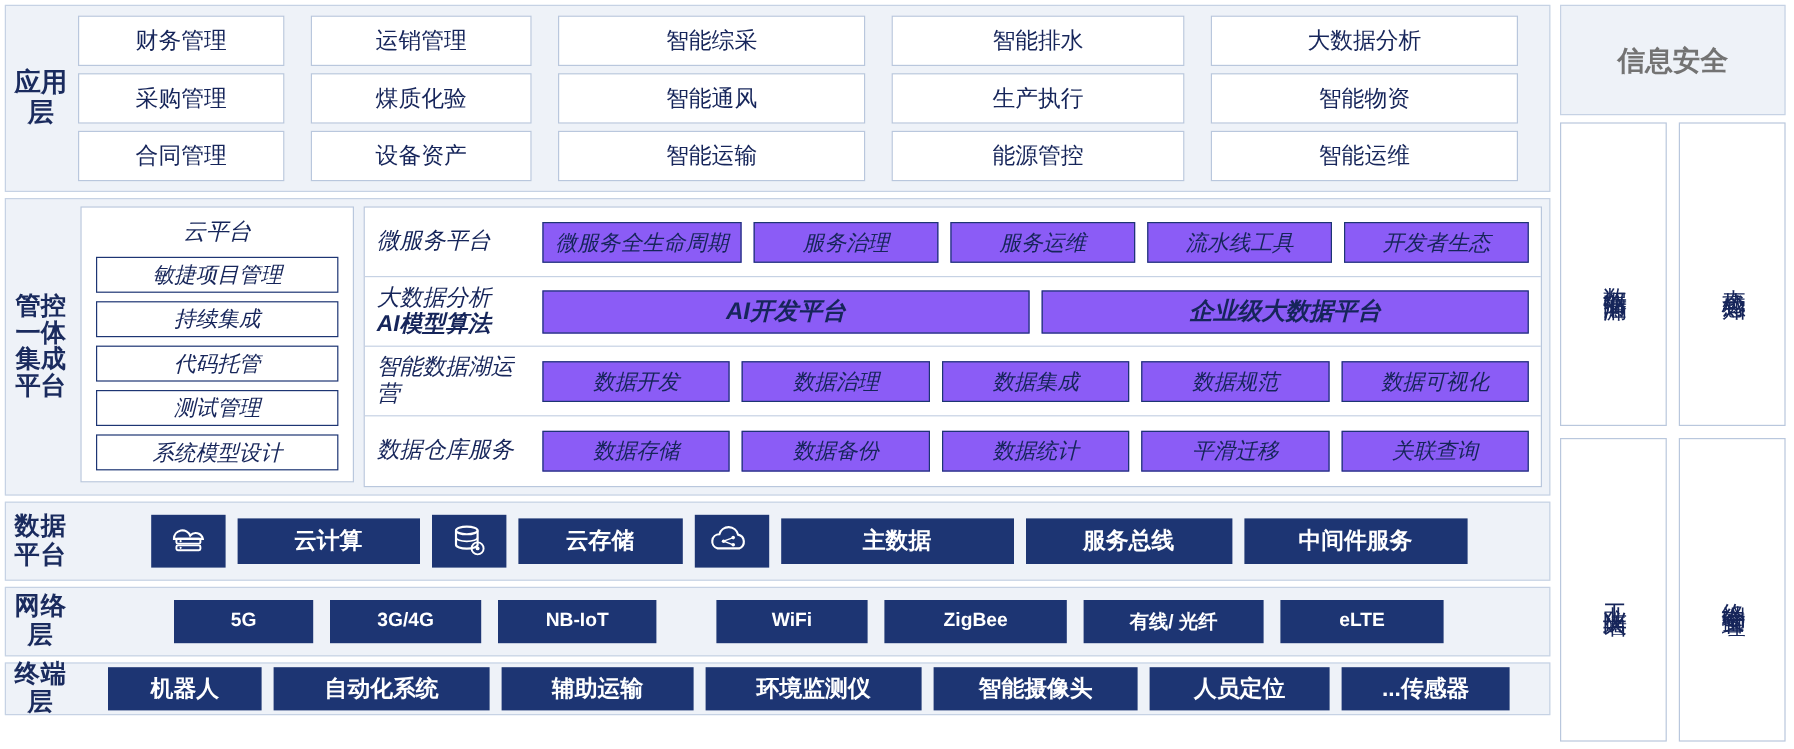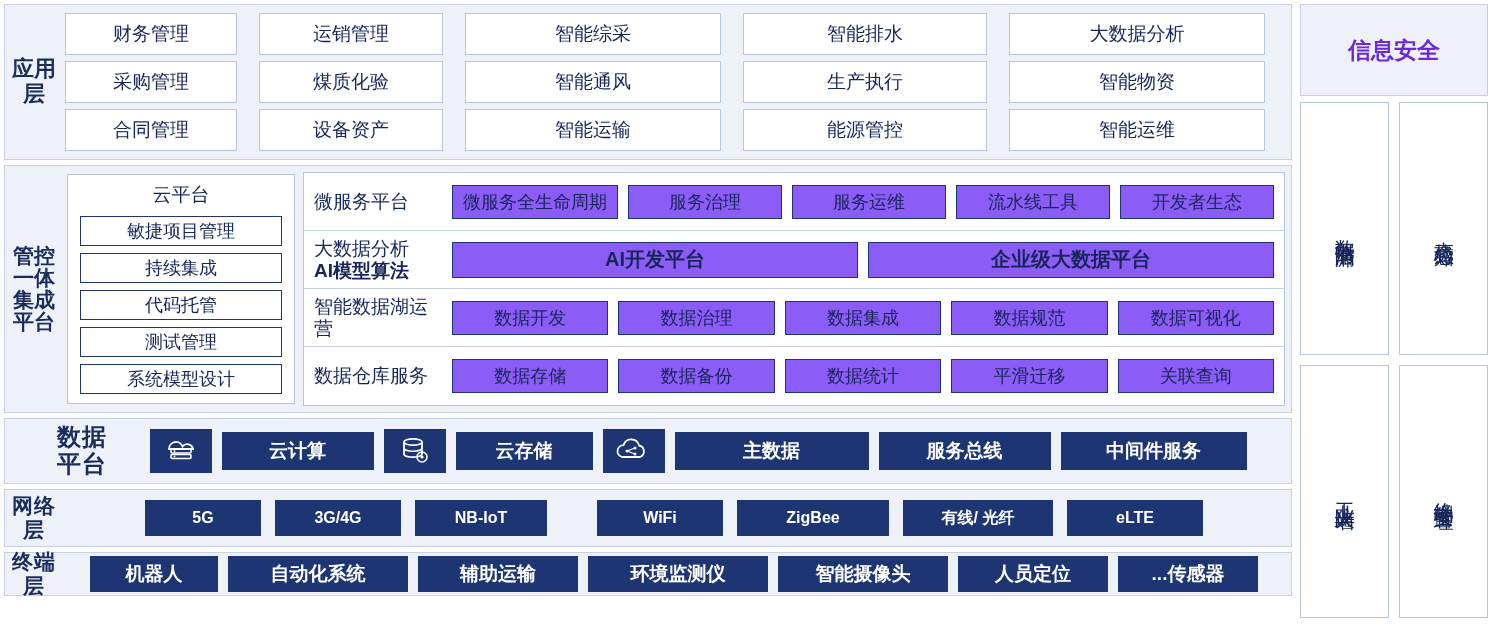--- a/index.html
+++ b/index.html
@@ -107,21 +107,22 @@
   .plat-label {
     font-size: 21px;
     line-height: 1.06;
     letter-spacing: 0;
   }
   .plat-body {
     display: flex;
     flex-direction: row;
     gap: 8px;
     padding: 6px 6px 6px 4px;
-    align-items: center;
+    align-items: flex-start;
+    font-style: italic;
   }
   .cloud-box {
     width: 228px;
     flex: 0 0 228px;
     background: #ffffff;
     border: 1px solid #b9c7dd;
     box-sizing: border-box;
     display: flex;
     flex-direction: column;
     align-items: center;
@@ -189,21 +190,21 @@
   }
   .chip.grow { flex: 1 1 0; }
   .chip.big {
     height: 36px;
     font-size: 20px;
     font-weight: bold;
   }
 
   
   .data-band { height: 66px; }
-  .data-label { font-size: 24px; line-height: 1.12; padding-left: 48px; }
+  .data-label { font-size: 21px; line-height: 1.12; }
   .data-body {
     display: flex;
     flex-direction: row;
     align-items: center;
     gap: 10px;
     padding: 0 8px 0 2px;
   }
   .pill {
     background: #1d3573;
     color: #ffffff;
@@ -298,21 +299,21 @@
   
   .sec-head {
     height: 92px;
     background: #eef2f8;
     border: 1px solid #c6d2e4;
     display: flex;
     align-items: center;
     justify-content: center;
     font-size: 23px;
     font-weight: bold;
-    color: #6d28d9;
+    color: #737373;
     box-sizing: border-box;
   }
   .sec-grid {
     flex: 1 1 auto;
     display: grid;
     grid-template-columns: 1fr 1fr;
     grid-template-rows: 1fr 1fr;
     gap: 10px;
   }
   .sec-cell {

